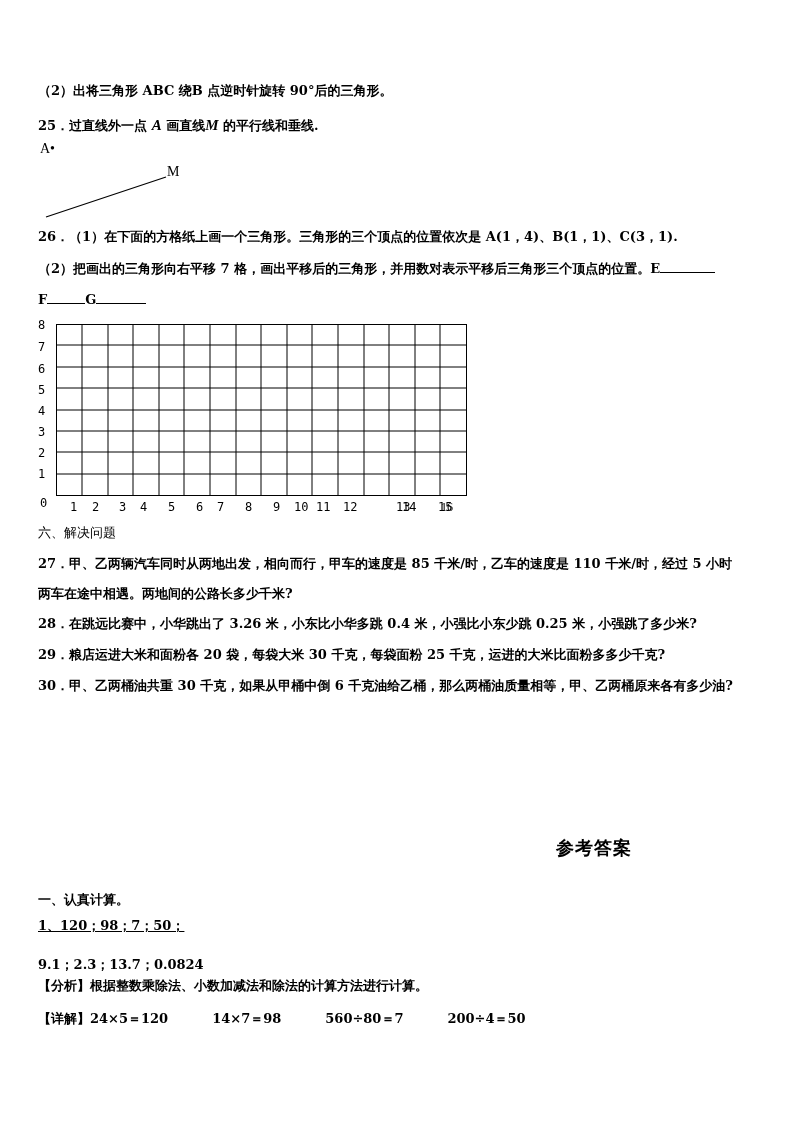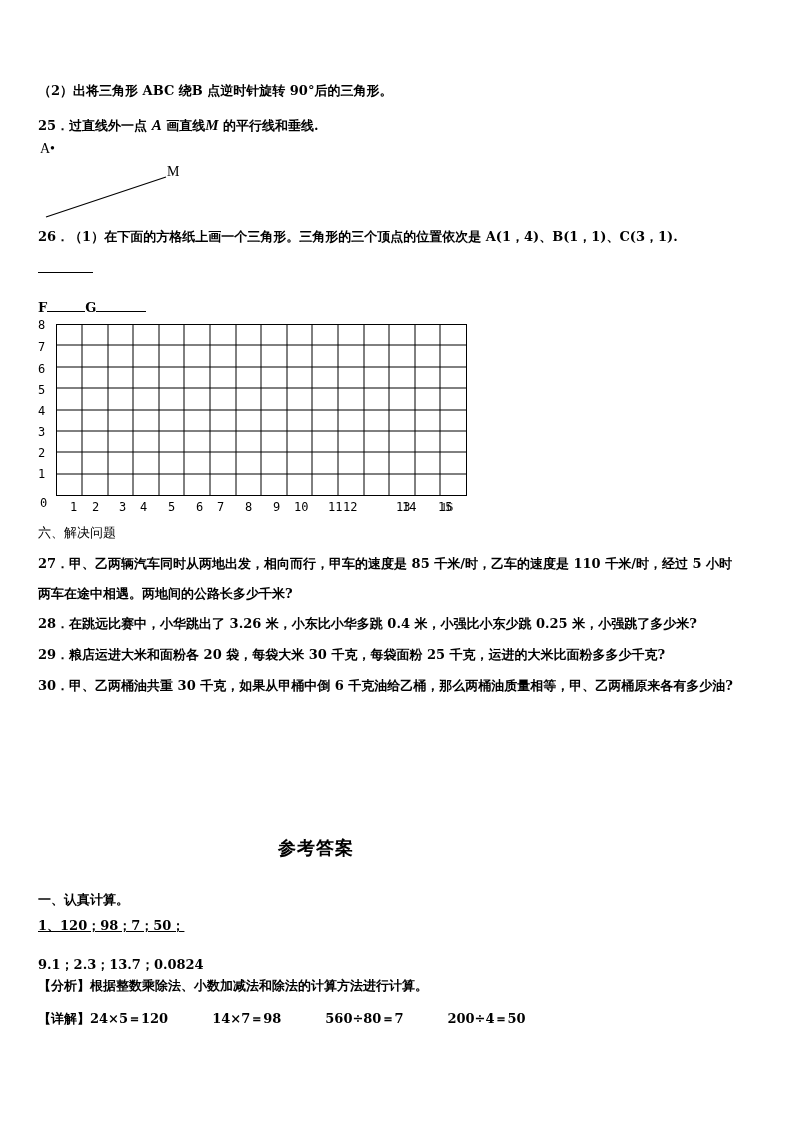--- a/index.html
+++ b/index.html
@@ -2,21 +2,21 @@
 <html><head>
 <meta charset="utf-8">
 <style>
   html, body { margin: 0; padding: 0; background: #ffffff; }
   body { width: 794px; height: 1123px; position: relative; overflow: hidden;
          font-family: "DejaVu Serif", "Liberation Serif", serif; color: #000; }
   .line { position: absolute; left: 38px; font-size: 13px; white-space: nowrap; line-height: 18px; }
   .b { font-weight: bold; }
   .it { font-style: italic; font-weight: bold; font-family: "Liberation Serif", serif; font-size: 15px; }
   .blank { display: inline-block; border-bottom: 1px solid #000; height: 13px; vertical-align: baseline; }
-  .title { position: absolute; left: 0; width: 632px; top: 836px; text-align: center;
+  .title { position: absolute; left: 0; width: 632px; top: 836px; text-align: right;
            font-size: 18px; font-weight: bold; font-family: "DejaVu Sans", sans-serif; letter-spacing: 1px; }
   .grid-wrap { position: absolute; left: 56px; top: 324px; width: 410px; height: 171px; }
   .grid-svg { position: absolute; left: 0; top: 0; }
   .ylab { position: absolute; left: 38px; font-size: 12px; font-family: "DejaVu Sans Mono", monospace; }
   .xlab { position: absolute; top: 500px; font-size: 12px; font-family: "DejaVu Sans Mono", monospace; }
   .pointA { position: absolute; left: 40px; top: 141px; font-size: 14px; font-family: "Liberation Serif", serif; }
   .labelM { position: absolute; left: 167px; top: 164px; font-size: 14px; font-family: "Liberation Serif", serif; }
   .lineM { position: absolute; left: 0; top: 0; }
   .gap { display: inline-block; width: 44px; }
 </style>
@@ -30,23 +30,23 @@
 </div>
 
 <div class="pointA">A•</div>
 <svg class="lineM" width="794" height="230">
   <line x1="46" y1="217" x2="166" y2="177" stroke="#000" stroke-width="1.2"></line>
 </svg>
 <div class="labelM">M</div>
 
 <div class="line b" style="top:228px;">26．（1）在下面的方格纸上画一个三角形。三角形的三个顶点的位置依次是 A(1，4)、B(1，1)、C(3，1).</div>
 <div class="line b" style="top:259px;">
-  <span class="blank" style="width:55px;"></span>
+  <span>（2）把画出的三角形向右平移 7 格，画出平移后的三角形，并用数对表示平移后三角形三个顶点的位置。E</span><span class="blank" style="width:55px;"></span>
 </div>
-<div class="line b" style="top:290px;margin-top:8px;">
+<div class="line b" style="top:290px;">
   <span>F</span><span class="blank" style="width:38px;"></span><span>G</span><span class="blank" style="width:50px;"></span>
 </div>
 
 <div class="grid-wrap">
   <svg class="grid-svg" width="411" height="172">
     <g stroke="#000" stroke-width="1" fill="none">
       <rect x="0.5" y="0.5" width="410" height="171"></rect>
       <line x1="26" y1="0" x2="26" y2="172"></line>
       <line x1="52" y1="0" x2="52" y2="172"></line>
       <line x1="77" y1="0" x2="77" y2="172"></line>
@@ -86,21 +86,21 @@
 <div class="xlab" style="left:70px;">1</div>
 <div class="xlab" style="left:92px;">2</div>
 <div class="xlab" style="left:119px;">3</div>
 <div class="xlab" style="left:140px;">4</div>
 <div class="xlab" style="left:168px;">5</div>
 <div class="xlab" style="left:196px;">6</div>
 <div class="xlab" style="left:217px;">7</div>
 <div class="xlab" style="left:245px;">8</div>
 <div class="xlab" style="left:273px;">9</div>
 <div class="xlab" style="left:294px;">10</div>
-<div class="xlab" style="left:316px;margin-left:12px;">11</div>
+<div class="xlab" style="left:316px;">11</div>
 <div class="xlab" style="left:343px;">12</div>
 <div class="xlab" style="left:364px;margin-left:32px;">13</div>
 <div class="xlab" style="left:386px;margin-left:16px;">14</div>
 <div class="xlab" style="left:438px;">15</div>
 <div class="xlab" style="left:441px;font-family:Liberation Serif, serif;">16</div>
 
 <div class="line" style="top:524px;">六、解决问题</div>
 <div class="line b" style="top:555px;">27．甲、乙两辆汽车同时从两地出发，相向而行，甲车的速度是 85 千米/时，乙车的速度是 110 千米/时，经过 5 小时</div>
 <div class="line b" style="top:585px;">两车在途中相遇。两地间的公路长多少千米?</div>
 <div class="line b" style="top:615px;">28．在跳远比赛中，小华跳出了 3.26 米，小东比小华多跳 0.4 米，小强比小东少跳 0.25 米，小强跳了多少米?</div>

